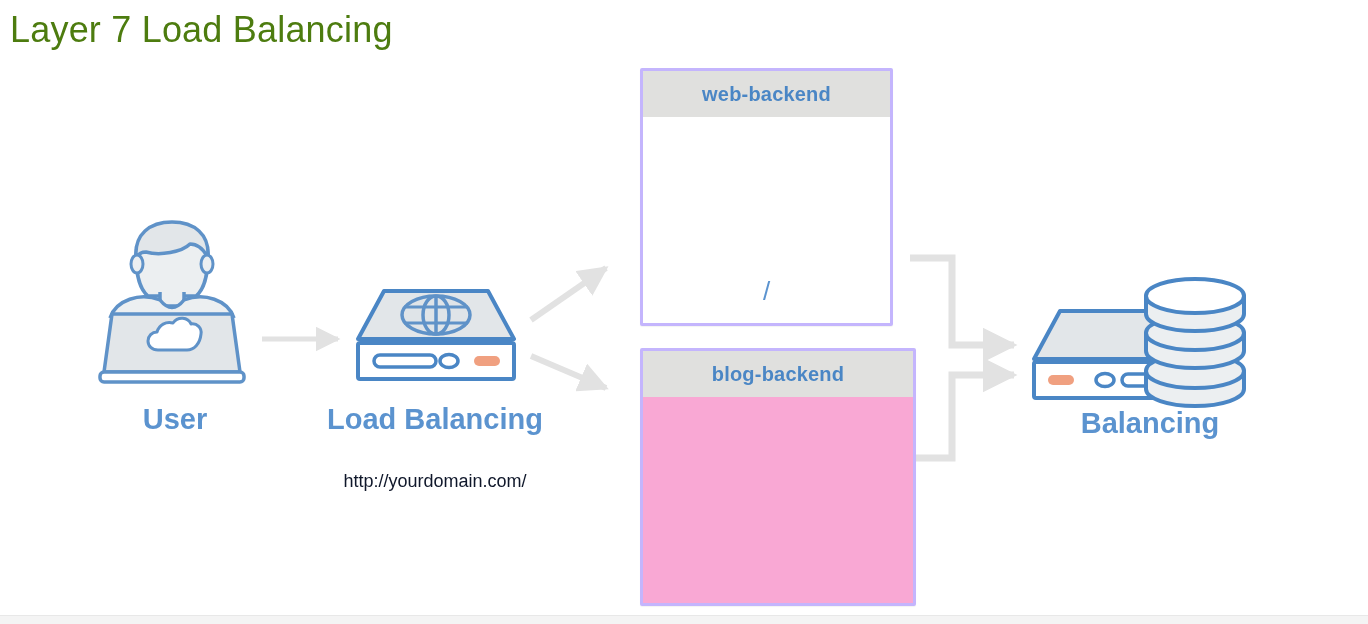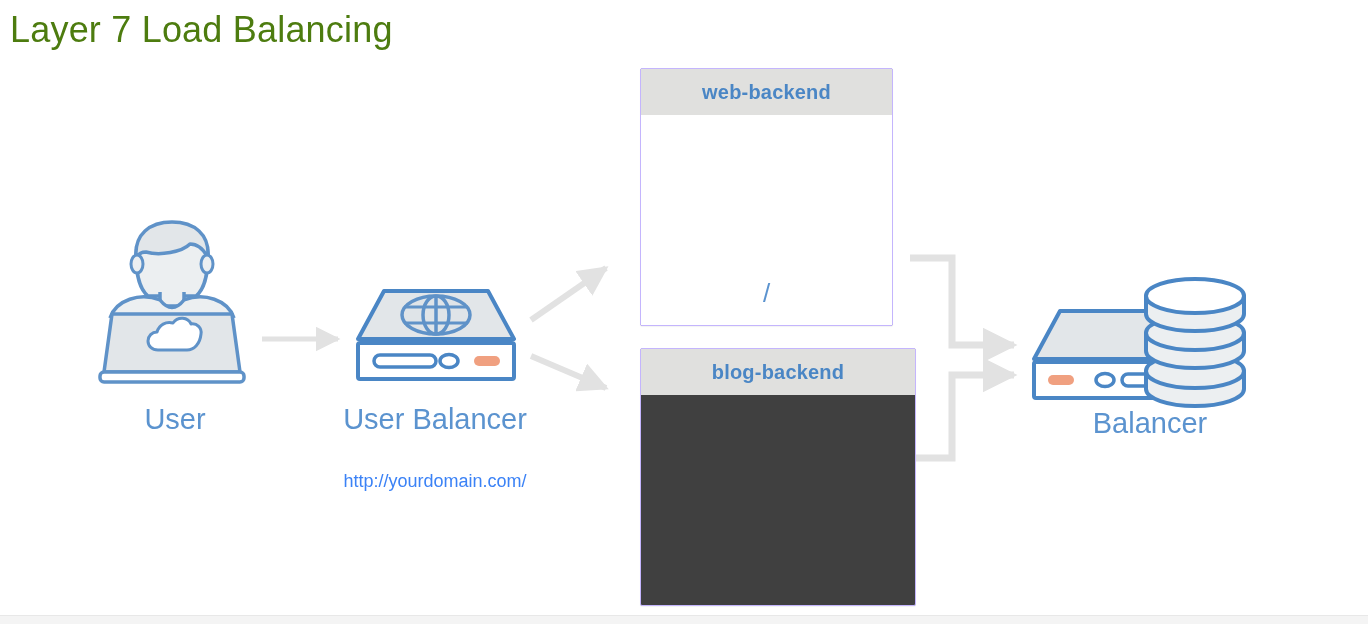--- a/index.html
+++ b/index.html
@@ -33,38 +33,38 @@
     top: 9px;
     font-size: 36px;
     font-weight: 400;
     color: #4d7c0f;
     letter-spacing: 0.2px;
     white-space: nowrap;
   }
   .node-label {
     position: absolute;
     font-size: 29px;
-    font-weight: 400;
+    font-weight: 700;
     color: #5b93cf;
     white-space: nowrap;
     text-align: center;
   }
   .url-label {
     position: absolute;
     font-size: 18px;
     font-weight: 400;
-    color: #3b82f6;
+    color: #0f172a;
     white-space: nowrap;
     text-align: center;
   }
   .backend-box {
     position: absolute;
     box-sizing: border-box;
-    background: #404040;
-    border: 1px solid #c4b5fd;
+    background: #f9a8d4;
+    border: 3px solid #c4b5fd;
     border-radius: 2px;
     box-shadow: 0 1px 1px rgba(0,0,0,0.05);
   }
   .backend-header {
     box-sizing: border-box;
     height: 46px;
     background: #e0e0de;
     display: flex;
     align-items: center;
     justify-content: center;
@@ -230,22 +230,22 @@
       <div class="path-label" style="bottom: 16px;">/</div>
     </div>
   </div>
 
   <div class="backend-box" style="left:640px; top:348px; width:276px; height:258px;">
     <div class="backend-header">blog-backend</div>
   </div>
 
   <div class="node-label" style="left:105px; top:403px; width:140px;">User</div>
 
-  <div class="node-label" style="left:295px; top:403px; width:280px;">User Balancer</div>
+  <div class="node-label" style="left:295px; top:403px; width:280px;">Load Balancing</div>
 
   <div class="url-label" style="left:295px; top:471px; width:280px;">http://yourdomain.com/</div>
 
-  <div class="node-label" style="left:1030px; top:407px; width:240px;">Balancer</div>
+  <div class="node-label" style="left:1030px; top:407px; width:240px;">Balancing</div>
 
   <div class="bottom-rule"></div>
   <div class="bottom-strip"></div>
 
 </div>
 
 </body></html>

